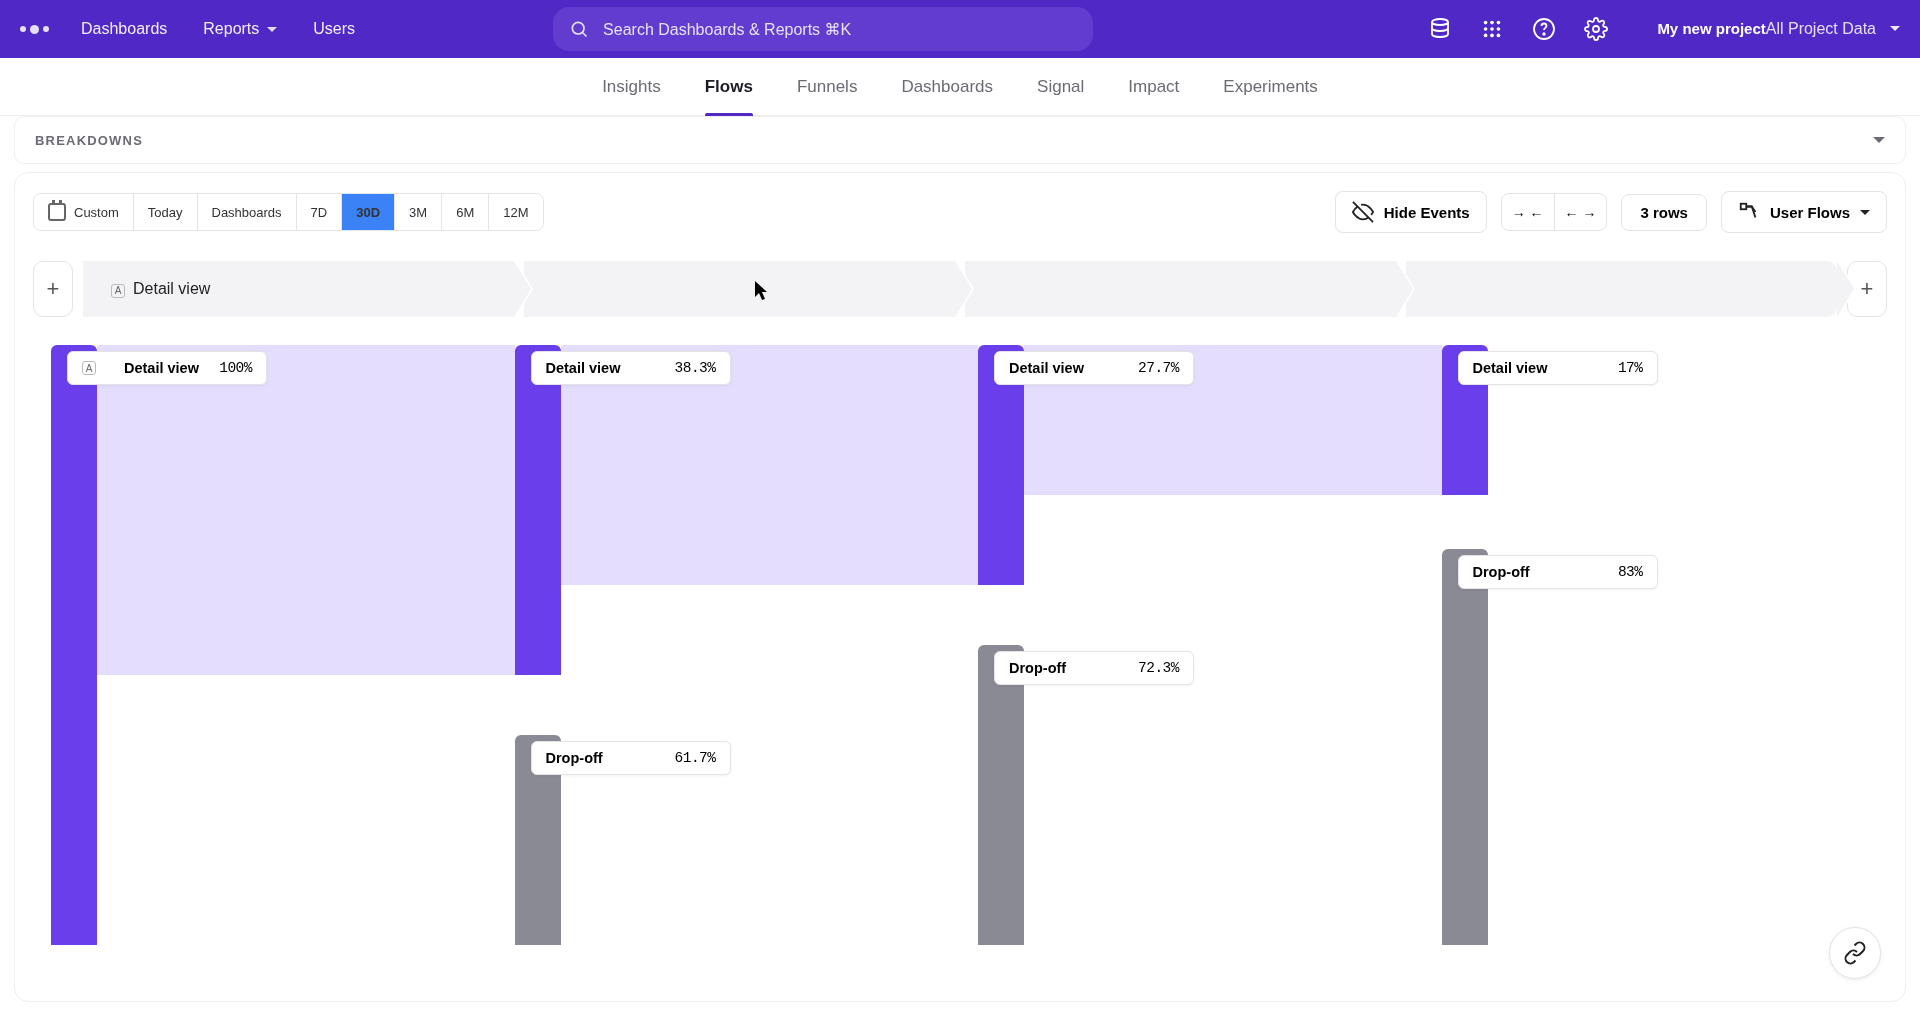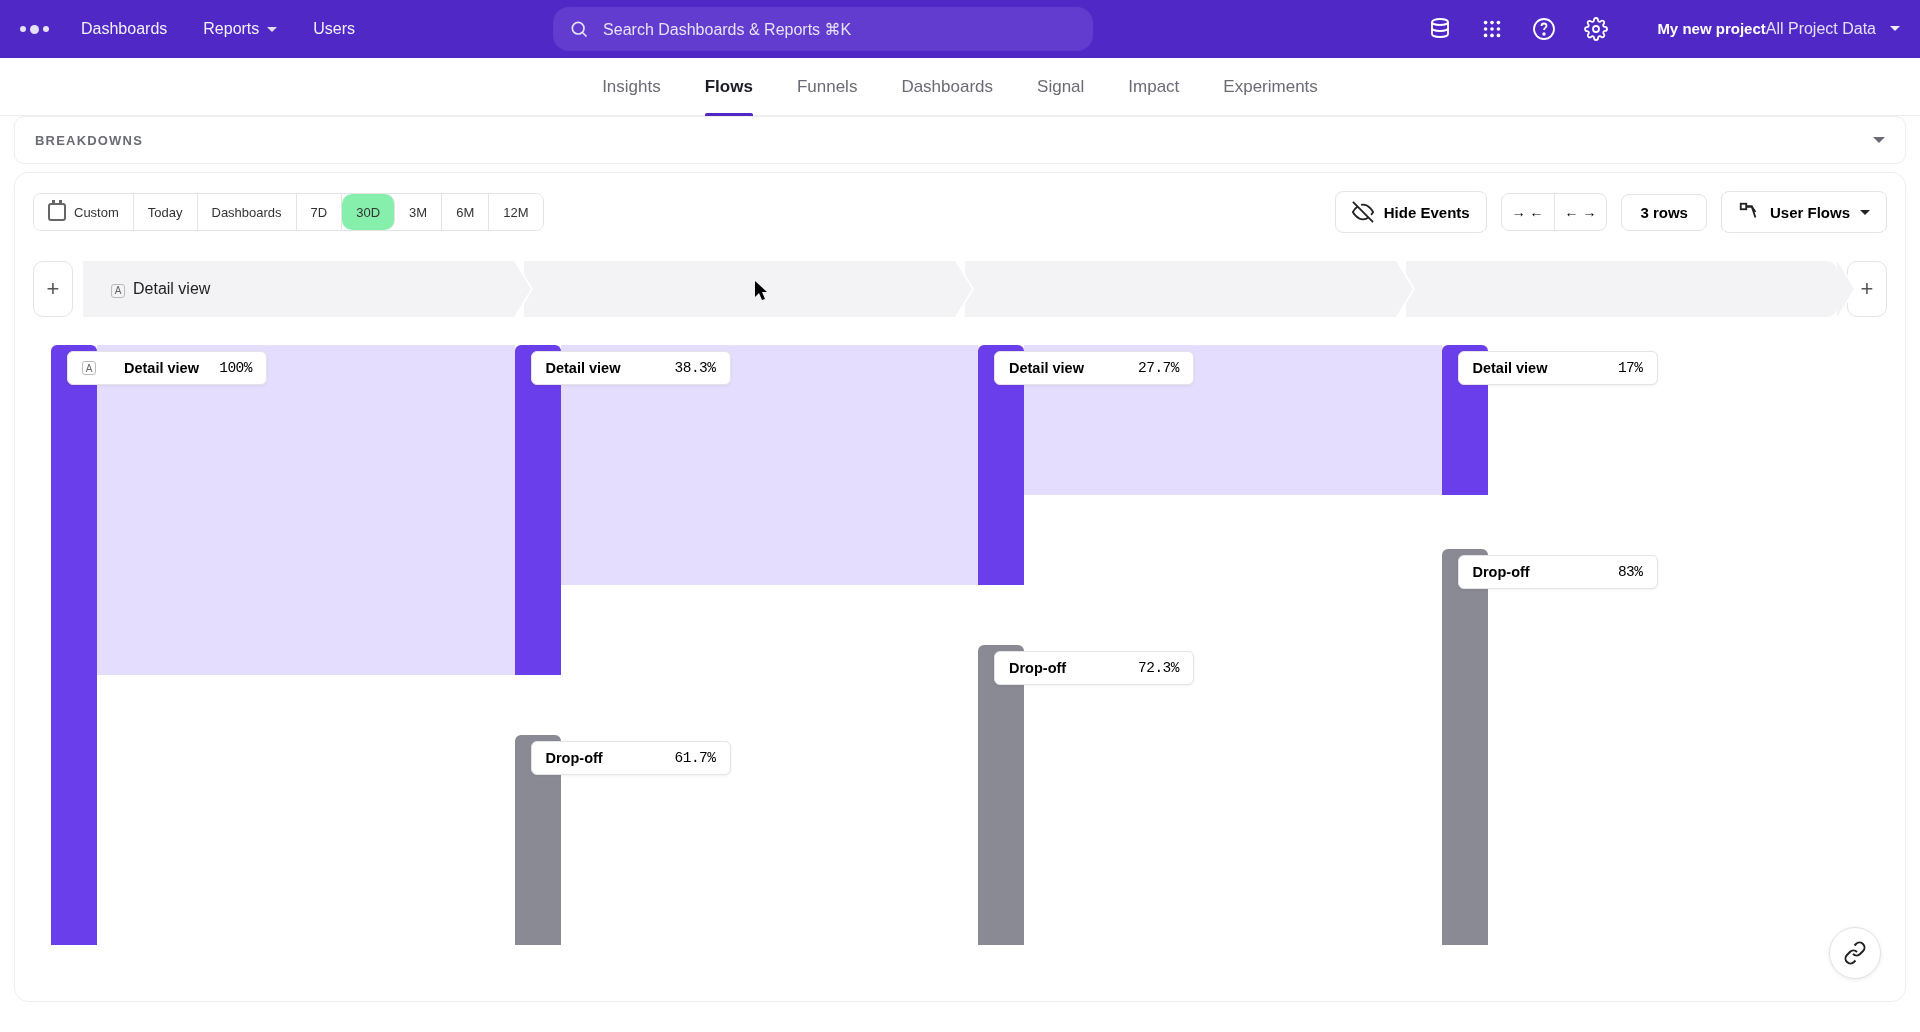--- a/index.html
+++ b/index.html
@@ -35,21 +35,21 @@
   .chev-down-dark { margin-left:auto; width:0; height:0; border-left:6px solid transparent; border-right:6px solid transparent; border-top:6px solid #6B6B76; }
 
   
   .card { margin: 0 14px; border:1px solid #EEE; border-radius:14px; padding: 18px 18px 0; height: 830px; position:relative; }
 
   
   .tools { display:flex; align-items:center; gap: 16px; }
   .seggroup { display:flex; border:1px solid #E3E3E8; border-radius:8px; overflow:hidden; }
   .seggroup button { border:none; background:#fff; padding: 9px 14px; font-size:13px; color:#333; cursor:pointer; border-right:1px solid #E3E3E8; display:flex; align-items:center; gap:8px; }
   .seggroup button:last-child { border-right:none; }
-  .seggroup button.active { background:#86efac; font-weight:400;border-radius:10px; }
+  .seggroup button.active { background:#3b82f6; font-weight:700; }
   .rightctrls { margin-left:auto; display:flex; align-items:center; gap: 14px; }
   .pill { border:1px solid #E3E3E8; border-radius:8px; padding: 9px 16px; display:flex; align-items:center; gap:10px; font-size:15px; font-weight:600; cursor:pointer; }
   .splitpill { display:flex; border:1px solid #E3E3E8; border-radius:8px; overflow:hidden; }
   .splitpill span { padding:10px 10px; font-size:14px; display:flex; align-items:center; gap:4px; border-right:1px solid #E3E3E8; cursor:pointer; }
   .splitpill span:last-child{border:none}
   .rowspill { border:1px solid #E3E3E8; border-radius:8px; padding:9px 18px; font-size:15px; font-weight:600; cursor:pointer; }
 
   
   .stepsrow { margin-top: 28px; display:flex; align-items:stretch; gap: 10px; }
   .addbtn { width:40px; height:56px; border:1px solid #E3E3E8; border-radius:10px; display:flex; align-items:center; justify-content:center; font-size:22px; color:#555; cursor:pointer; }

